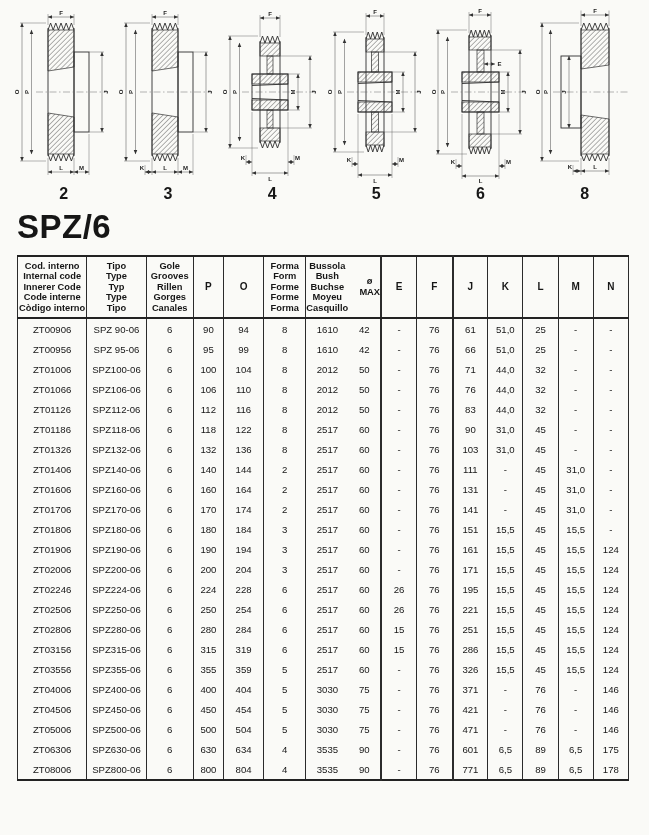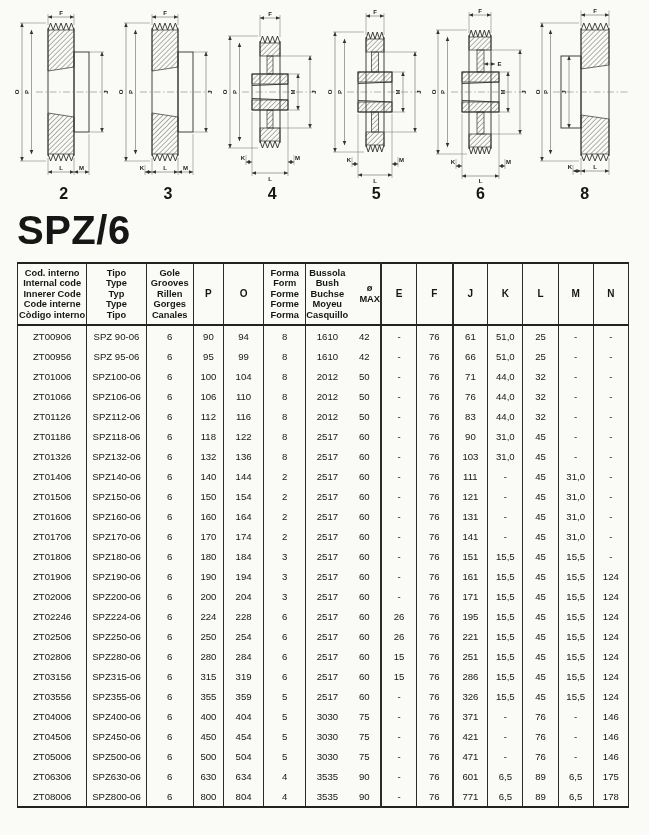--- a/index.html
+++ b/index.html
@@ -23,21 +23,21 @@
   .fig-svg{display:block;}
   .part{fill:none;stroke:#2e2e2e;stroke-width:0.9;}
   .hatch{fill:url(#hatch);stroke:#2e2e2e;stroke-width:0.7;}
   .dim{stroke:#4a4a4a;stroke-width:0.5;fill:none;
        marker-start:url(#arr);marker-end:url(#arr);}
   .ext{stroke:#5a5a5a;stroke-width:0.45;fill:none;}
   .cl{stroke:#6a6a6a;stroke-width:0.5;stroke-dasharray:7 2.5 1.5 2.5;fill:none;}
   .fig-svg text{font:700 6px "Liberation Sans",sans-serif;fill:#222;}
   
   .title{
-    font-size:40px;font-weight:800;letter-spacing:.5px;
+    font-size:33px;font-weight:800;letter-spacing:.5px;
     margin:10px 0 12px 17px;line-height:1;
   }
   
   table.spec{
     border-collapse:collapse;table-layout:fixed;
     width:612px;margin-left:17px;
     border:1px solid #2b2b2b;
     border-top:2.5px solid #222;
     border-bottom:2.5px solid #222;
     padding-left:39px;
@@ -535,36 +535,20 @@
           <td class="group-cell"><span class="bush">2517</span><span class="max">60</span></td>
           <td class="thick-l">-</td>
           <td>76</td>
           <td class="thick-l">111</td>
           <td>-</td>
           <td>45</td>
           <td>31,0</td>
           <td>-</td>
         </tr>
         <tr>
-          <td>ZT01506</td>
-          <td>SPZ150-06</td>
-          <td>6</td>
-          <td class="bold">150</td>
-          <td>154</td>
-          <td>2</td>
-          <td class="group-cell"><span class="bush">2517</span><span class="max">60</span></td>
-          <td class="thick-l">-</td>
-          <td>76</td>
-          <td class="thick-l">121</td>
-          <td>-</td>
-          <td>45</td>
-          <td>31,0</td>
-          <td>-</td>
-        </tr>
-        <tr>
           <td>ZT01606</td>
           <td>SPZ160-06</td>
           <td>6</td>
           <td class="bold">160</td>
           <td>164</td>
           <td>2</td>
           <td class="group-cell"><span class="bush">2517</span><span class="max">60</span></td>
           <td class="thick-l">-</td>
           <td>76</td>
           <td class="thick-l">131</td>

